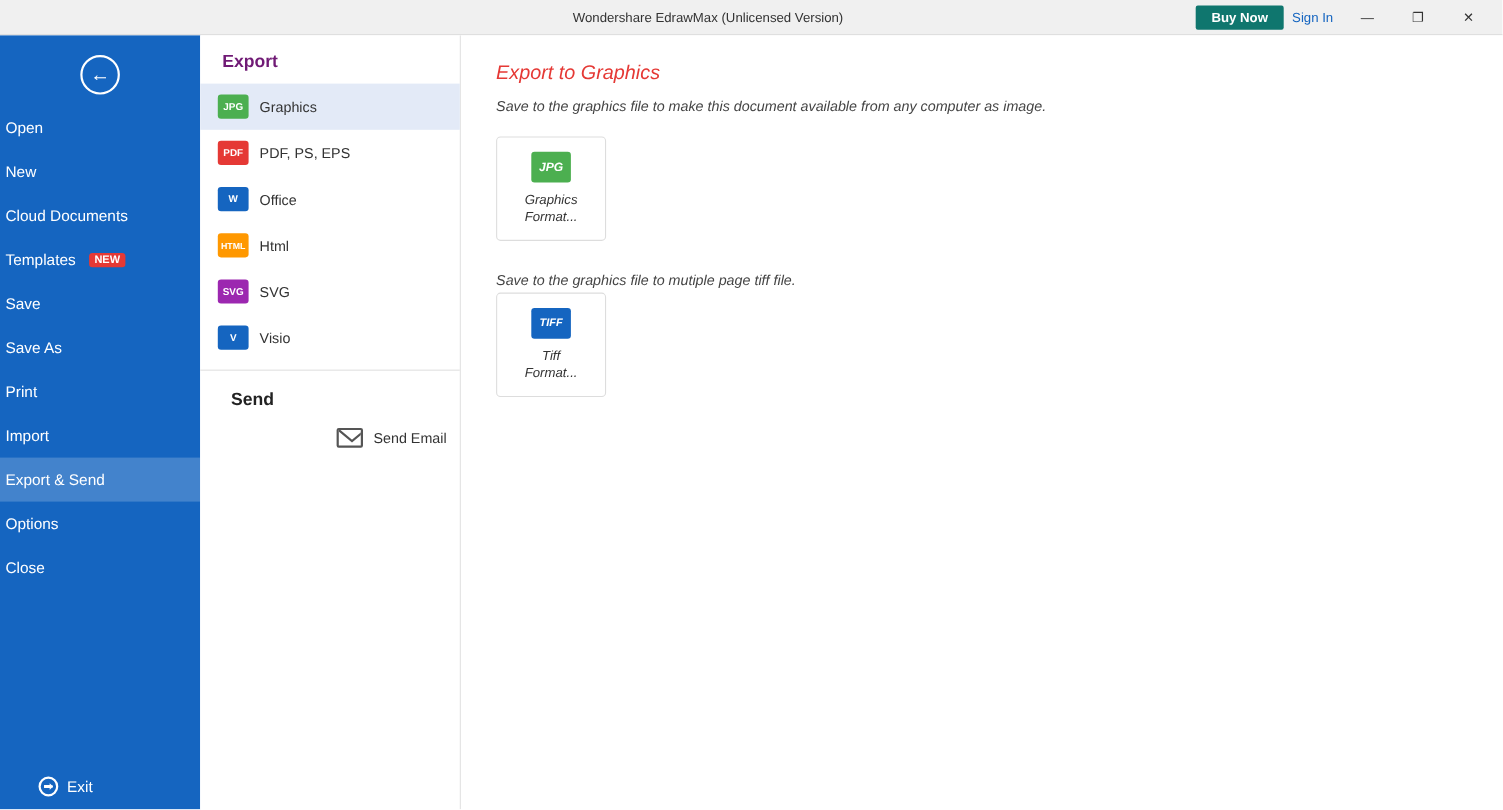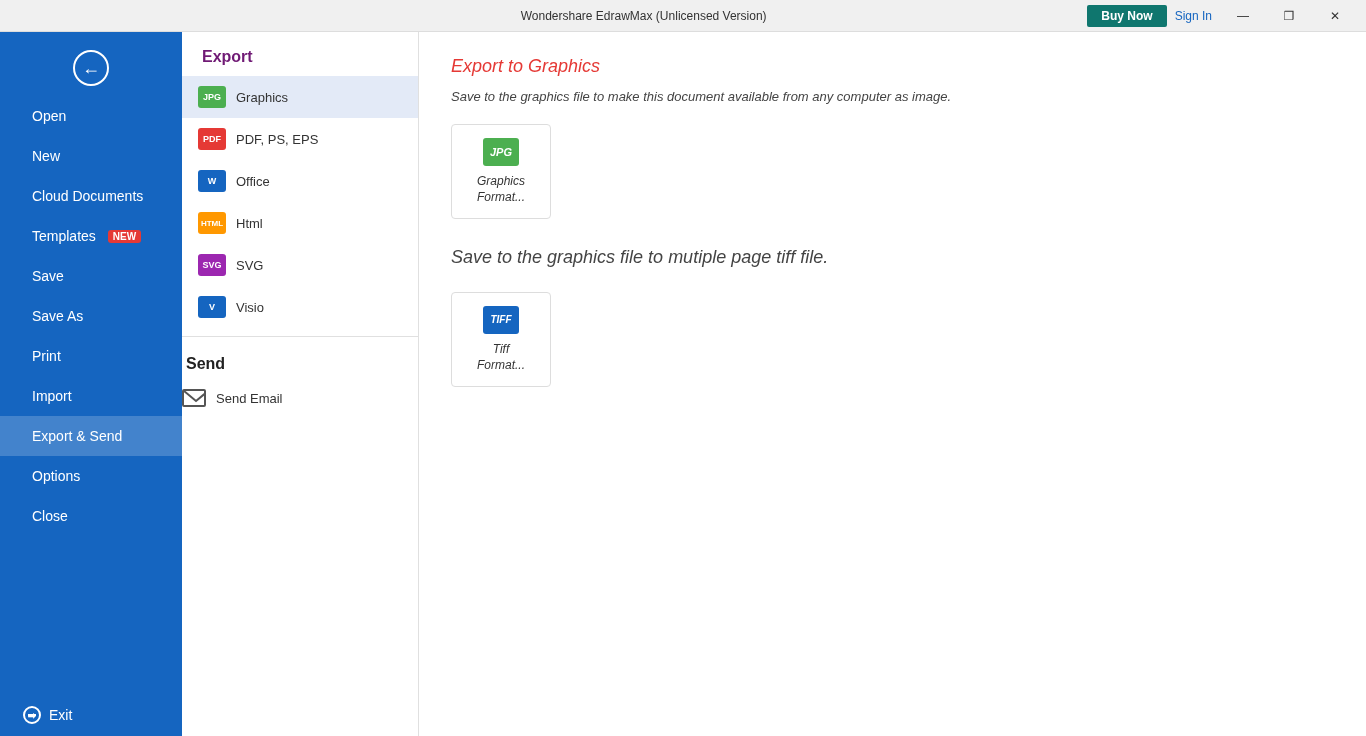--- a/index.html
+++ b/index.html
@@ -95,41 +95,41 @@
       border: 2px solid #fff;
       display: flex;
       align-items: center;
       justify-content: center;
       color: #fff;
       font-size: 18px;
     }
     .sidebar-item {
       display: flex;
       align-items: center;
-      padding: 12px 32px;
+      padding: 12px 5px;
       color: #fff;
       font-size: 14px;
       cursor: pointer;
       gap: 8px;
     }
     .sidebar-item.active { background: rgba(255,255,255,0.2); }
     .sidebar-item-label { color: #fff; font-size: 14px; }
     .badge-new {
       background: #e53935;
       color: #fff;
       font-size: 10px;
       font-weight: bold;
       padding: 1px 5px;
       border-radius: 3px;
       margin-left: 4px;
     }
     .exit-item {
       display: flex;
       align-items: center;
-      padding: 12px 23px;
+      padding: 12px 35px;
       color: #fff;
       font-size: 14px;
       cursor: pointer;
       gap: 8px;
     }
     .exit-circle {
       width: 18px;
       height: 18px;
       border-radius: 50%;
       border: 2px solid #fff;
@@ -193,30 +193,31 @@
 
     .center-divider {
       height: 1px;
       background: #e0e0e0;
       margin: 8px 0;
     }
     .send-section-title {
       font-size: 16px;
       font-weight: 600;
       color: #222;
-      padding: 10px 20px 6px 4px;
+      padding: 10px 20px 6px 28px;
     }
     .send-email-item {
       display: flex;
       align-items: center;
-      padding: 10px 0;
+      padding: 10px 12px;
       cursor: pointer;
       gap: 10px;
       font-size: 13px;
       color: #333;
+      justify-content: flex-end;
     }
 
     
     .content-area {
       flex: 1;
       background: #fff;
       padding: 24px 32px;
       overflow-y: auto;
       font-style: italic;
     }
@@ -263,23 +264,23 @@
     }
     .card-icon-jpg { background: #4caf50; }
     .card-icon-tiff { background: #1565c0; }
     .card-label {
       font-size: 12px;
       color: #333;
       text-align: center;
       line-height: 1.3;
     }
     .section-desc {
-      font-size: 18px;
+      font-size: 13px;
       color: #444;
-      margin-bottom: 24px;
+      margin-bottom: 4px;
     }
   </style>
 </head>
 <body>
 
 <div class="titlebar">
   <div style="width:200px;"></div>
   <div class="titlebar-title">Wondershare EdrawMax (Unlicensed Version)</div>
   <div class="titlebar-actions">
     <button class="btn-buy">Buy Now</button>

